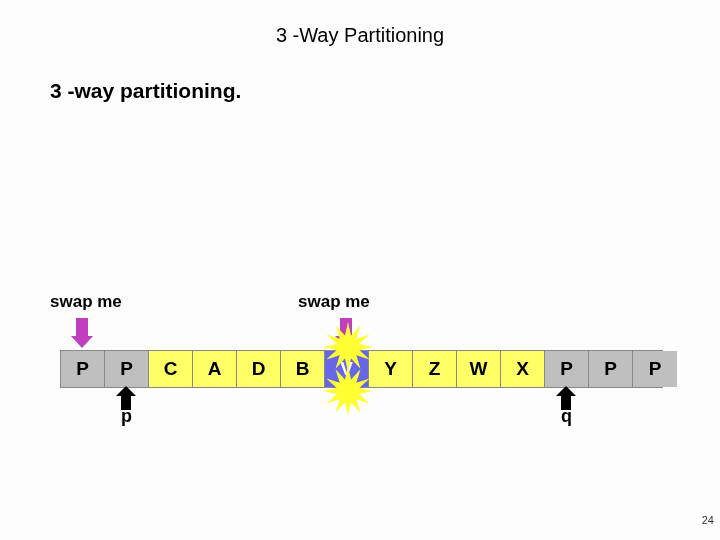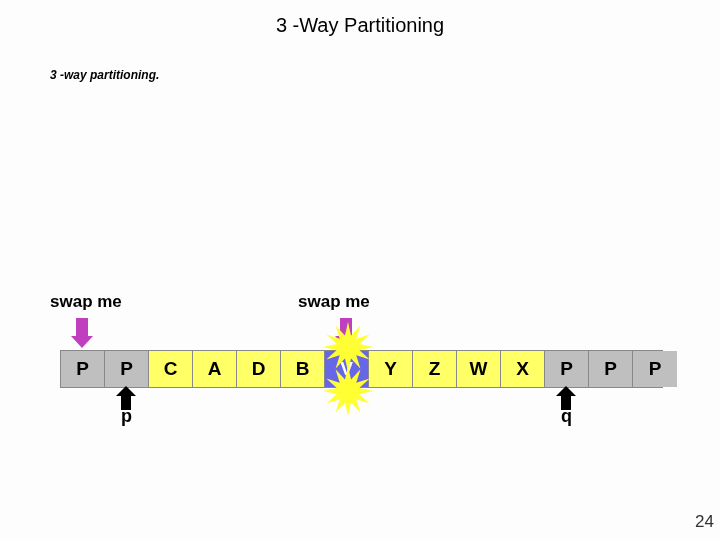--- a/index.html
+++ b/index.html
@@ -6,27 +6,26 @@
   html, body { width: 720px; height: 540px; }
   body {
     background: #fdfdfd;
     font-family: "Comic Sans MS", "Chalkboard SE", cursive, sans-serif;
     color: #000;
     position: relative;
   }
   .title {
     text-align: center;
     font-size: 20px;
-    padding-top: 14px;
+    padding-top: 24px;
   }
   .content {
     padding: 30px 50px 0 50px;
-    font-size: 12px;
+    font-size: 21px;
     line-height: 1.35;
-    font-style: italic;
   }
   .content .heading { font-weight: bold; }
   .content ul {
     list-style: none;
     padding-left: 28px;
     margin-top: 2px;
   }
   .content ul li::before {
     content: "■";
     font-size: 8px;
@@ -135,23 +134,23 @@
     top: 0; left: -5px;
     width: 0; height: 0;
     border-left: 10px solid transparent;
     border-right: 10px solid transparent;
     border-bottom: 10px solid #000;
   }
 
   .page-num {
     position: absolute;
     right: 6px;
-    bottom: 8px;
+    bottom: 14px;
     font-family: Arial, sans-serif;
-    font-size: 17px;
+    font-size: 11px;
     color: #333;
   }
 </style>
 </head>
 <body>
 
 <div class="title">3 -Way Partitioning</div>
 
 <div class="content">
   <div class="heading">3 -way partitioning.</div>

